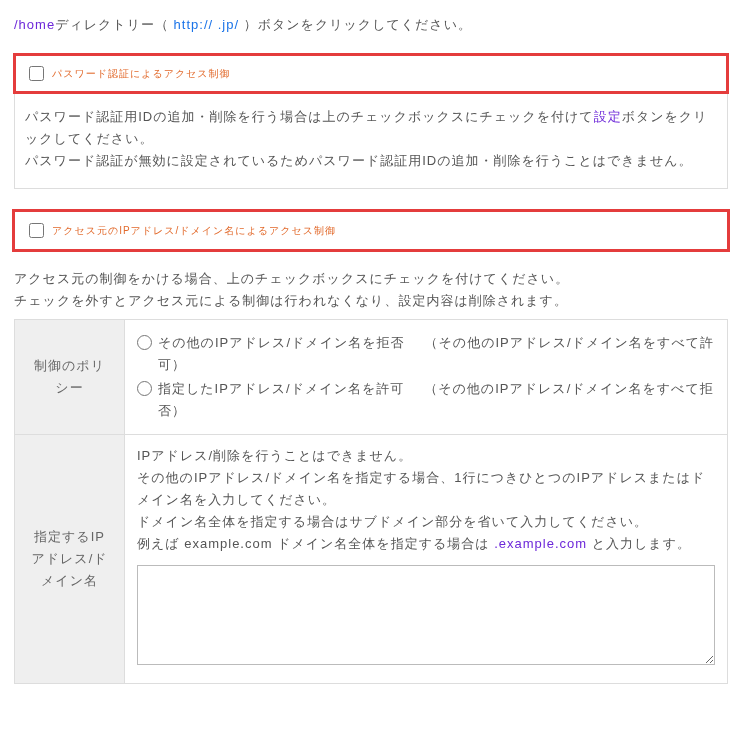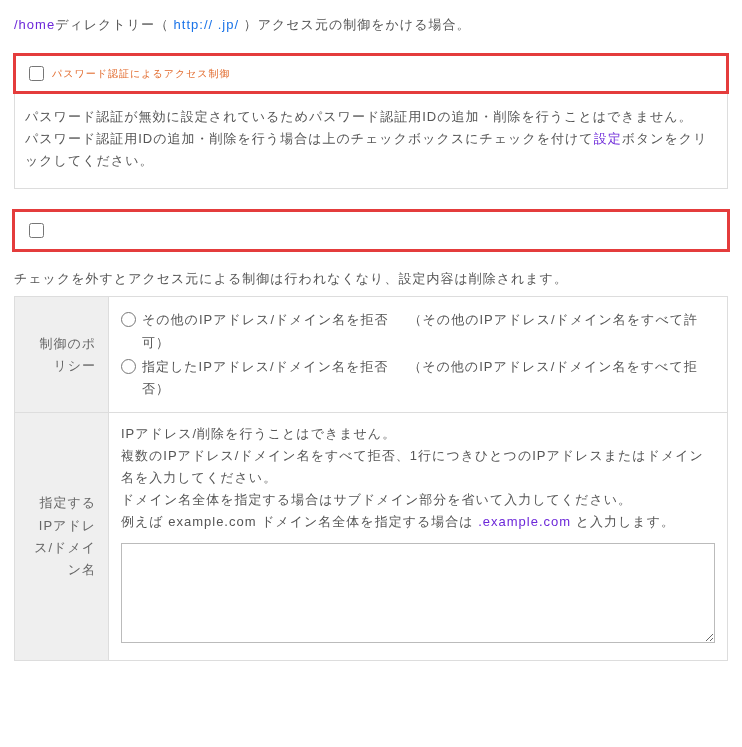--- a/index.html
+++ b/index.html
@@ -54,22 +54,22 @@
     table.grid th, table.grid td {
       border: 1px solid #ddd;
       padding: 10px 12px;
       vertical-align: middle;
       text-align: left;
       font-weight: normal;
       font-size: 13px;
     }
     table.grid th {
       background: #efefef;
-      text-align: right;
-      width: 94px;
+      text-align: center;
+      width: 110px;
       color: #666;
     }
     .radio-row {
       display: flex;
       align-items: flex-start;
       margin: 2px 0;
     }
     .radio-row input[type=radio] {
       width: 15px; height: 15px;
       margin: 3px 6px 0 0;
@@ -83,69 +83,71 @@
       resize: both;
       border: 1px solid #bbb;
       font-family: inherit;
       font-size: 12px;
     }
   </style>
 </head>
 <body>
 
 <div class="intro">
-  <span class="orange">/home</span><span>ディレクトリー（ </span><span class="blue">http://</span><span class="blue">                    .jp/</span><span> ）アクセス元の制御をかける場合。</span>
+  <span class="orange">/home</span><span>ディレクトリー（ </span><span class="blue">http://</span><span class="blue">                    .jp/</span><span> ）ボタンをクリックしてください。</span>
 </div>
 
 <div class="panel">
   <div class="section-head highlight">
     <input type="checkbox" style="">
     <span class="title">パスワード認証によるアクセス制御</span>
   </div>
   <div class="body-text">
-    <div>パスワード認証が無効に設定されているためパスワード認証用IDの追加・削除を行うことはできません。</div>
     <div>
       <span>パスワード認証用IDの追加・削除を行う場合は上のチェックボックスにチェックを付けて</span><span class="orange">設定</span><span>ボタンをクリックしてください。</span>
     </div>
+    <div>パスワード認証が無効に設定されているためパスワード認証用IDの追加・削除を行うことはできません。</div>
   </div>
 </div>
 
 <div>
   <div class="section-head highlight" style="border:1px solid #ddd;">
     <input type="checkbox" style="">
+    <span class="title">アクセス元のIPアドレス/ドメイン名によるアクセス制御</span>
   </div>
 
   <div class="note-before">
+    <div>アクセス元の制御をかける場合、上のチェックボックスにチェックを付けてください。</div>
     <div>チェックを外すとアクセス元による制御は行われなくなり、設定内容は削除されます。</div>
   </div>
 
   <table class="grid">
     <tbody>
         <tr>
       <th>制御のポリシー</th>
       <td>
         <label class="radio-row">
           <input type="radio" name="policy" style="">
           <span>
             <span>その他のIPアドレス/ドメイン名を拒否</span><span class="radio-gap"></span><span>（その他のIPアドレス/ドメイン名をすべて許可）</span>
           </span>
         </label>
         <label class="radio-row">
           <input type="radio" name="policy" style="">
           <span>
-            <span>指定したIPアドレス/ドメイン名を拒否</span><span class="radio-gap"></span><span>（その他のIPアドレス/ドメイン名をすべて拒否）</span>
+            <span>指定したIPアドレス/ドメイン名を許可</span><span class="radio-gap"></span><span>（その他のIPアドレス/ドメイン名をすべて拒否）</span>
           </span>
         </label>
       </td>
     </tr>
     <tr>
       <th>指定するIPアドレス/ドメイン名</th>
       <td>
         <div>IPアドレス/削除を行うことはできません。</div>
-        <div>複数のIPアドレス/ドメイン名をすべて拒否、1行につきひとつのIPアドレスまたはドメイン名を入力してください。</div>
+        <div>その他のIPアドレス/ドメイン名を指定する場合、1行につきひとつのIPアドレスまたはドメイン名を入力してください。</div>
         <div>ドメイン名全体を指定する場合はサブドメイン部分を省いて入力してください。</div>
         <div>
           <span>例えば example.com ドメイン名全体を指定する場合は </span><span class="orange">.example.com</span><span> と入力します。</span>
         </div>
         <textarea class="ipbox" style=""></textarea>
       </td>
     </tr>
   </tbody>
     </table>
 </div>

